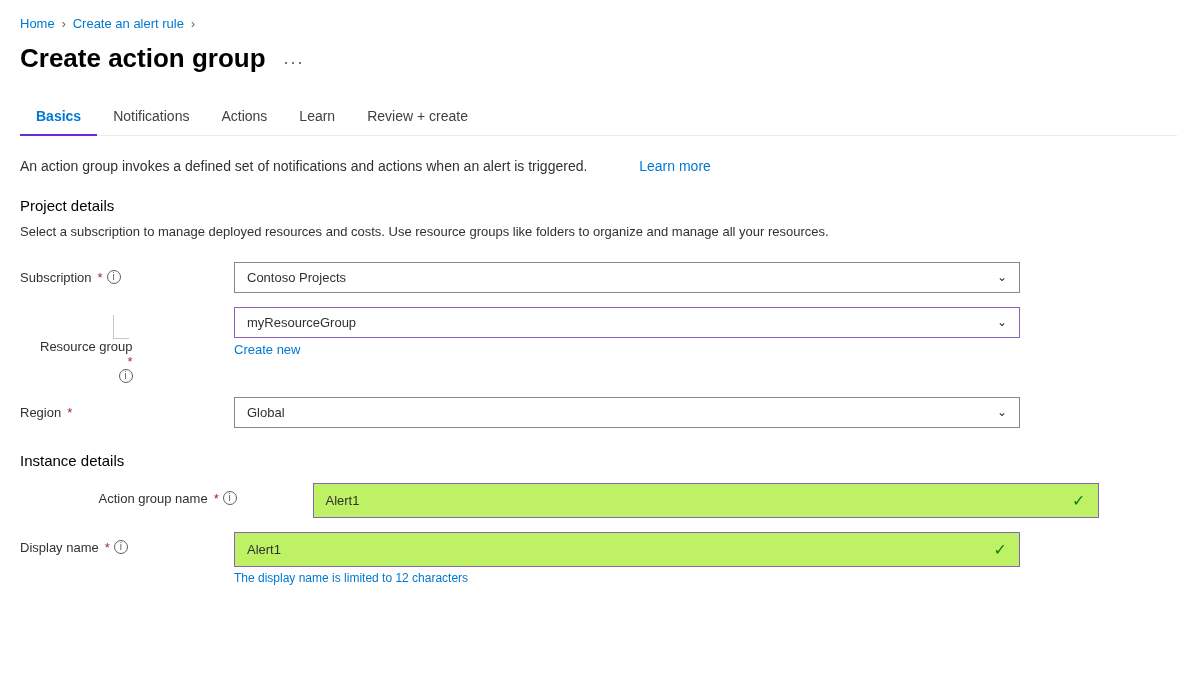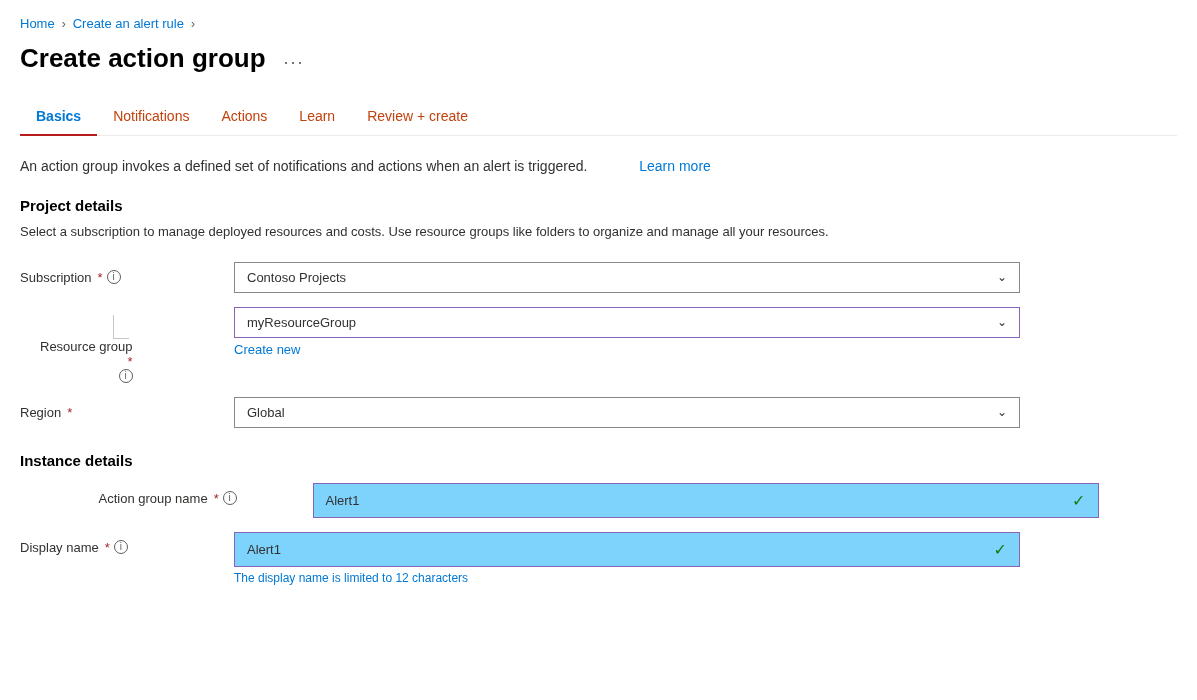--- a/index.html
+++ b/index.html
@@ -43,44 +43,44 @@
     .tabs {
       display: flex;
       border-bottom: 1px solid #edebe9;
       margin-bottom: 20px;
       gap: 0;
     }
     .tab {
       padding: 10px 16px;
       cursor: pointer;
       font-size: 14px;
-      color: #c2410c;
+      color: #404040;
       border-bottom: 2px solid transparent;
       margin-bottom: -1px;
       white-space: nowrap;
     }
     .tab.active {
       color: #0078d4;
-      border-bottom: 2px solid #b91c1c;
+      border-bottom: 2px solid #6d28d9;
       font-weight: 600;
     }
     .description-row {
       margin-bottom: 20px;
       color: #323130;
       font-size: 14px;
       line-height: 1.5;
     }
     .description-row a {
       color: #0078d4;
       text-decoration: none;
       margin-left: 48px;
     }
     .section-title {
       font-size: 15px;
-      font-weight: 700;
+      font-weight: 400;
       margin-bottom: 8px;
       color: #000;
     }
     .section-desc {
       font-size: 13px;
       color: #323130;
       margin-bottom: 20px;
       line-height: 1.5;
     }
     .form-row {
@@ -149,21 +149,21 @@
       display: block;
       margin-top: 4px;
       cursor: pointer;
     }
     .text-input {
       width: 100%;
       border: 1px solid #8764b8;
       padding: 7px 12px;
       font-size: 13px;
       color: #323130;
-      background: #7dd3fc;
+      background: #bef264;
       display: flex;
       align-items: center;
       justify-content: space-between;
     }
     .check-icon {
       color: #107c10;
       font-size: 16px;
     }
     .instance-section {
       margin-top: 24px;

